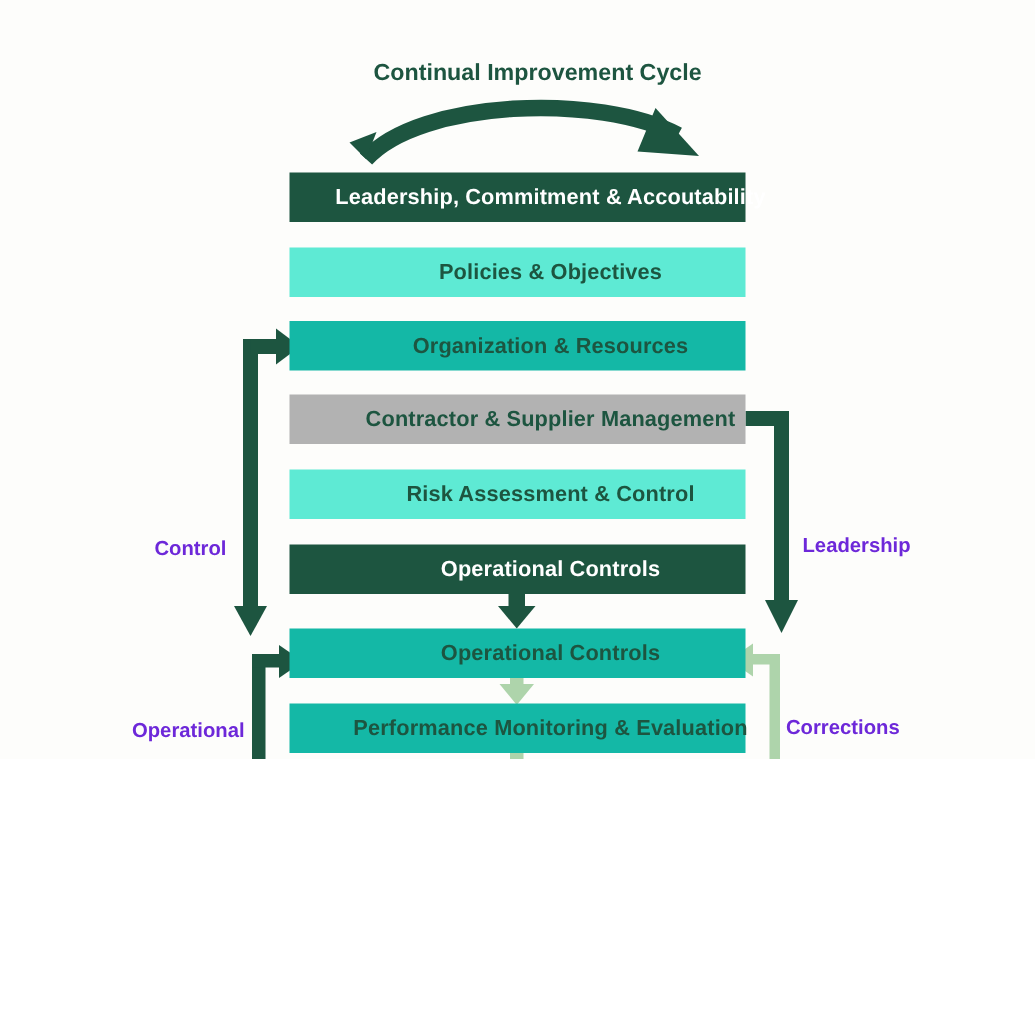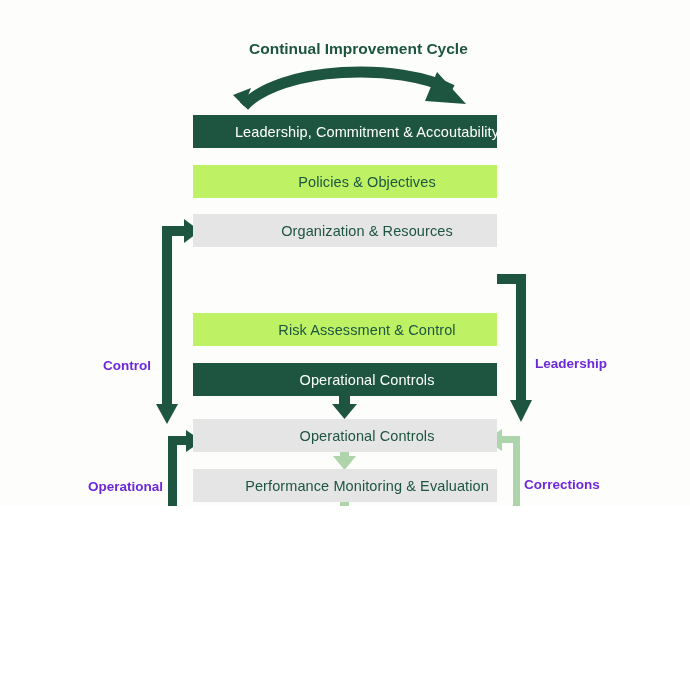--- a/index.html
+++ b/index.html
@@ -28,28 +28,28 @@
     left: 193px;
     width: 304px;
     height: 33px;
     display: flex;
     align-items: center;
     justify-content: center;
     box-sizing: border-box;
   }
   .layer-label {
     font-size: 14.5px;
-    font-weight: normal;
+    font-weight: bold;
     letter-spacing: 0.1px;
     white-space: nowrap;
     margin-left: 44px;
   }
   .fill-dark  { background: #1d5540; }
-  .fill-mid   { background: #bef264; }
-  .fill-light { background: #e5e5e5; }
+  .fill-mid   { background: #5eead4; }
+  .fill-light { background: #14b8a6; }
   .fill-gray  { background: #b2b2b2; }
   .text-on-dark  { color: #ffffff; }
   .text-on-light { color: #1d5540; }
 
   .side-label {
     position: absolute;
     font-size: 13.5px;
     font-weight: bold;
     color: #6d28d9;
     white-space: nowrap;
@@ -134,20 +134,23 @@
   </div>
 
   <div class="layer-box fill-mid" style="top:165px;">
     <span class="layer-label text-on-light">Policies &amp; Objectives</span>
   </div>
 
   <div class="layer-box fill-light" style="top:214px;">
     <span class="layer-label text-on-light">Organization &amp; Resources</span>
   </div>
 
+  <div class="layer-box fill-gray" style="top:263px;">
+    <span class="layer-label text-on-light">Contractor &amp; Supplier Management</span>
+  </div>
 
   <div class="layer-box fill-mid" style="top:313px;">
     <span class="layer-label text-on-light">Risk Assessment &amp; Control</span>
   </div>
 
   <div class="layer-box fill-dark" style="top:363px;">
     <span class="layer-label text-on-dark">Operational Controls</span>
   </div>
 
   <div class="layer-box fill-light" style="top:419px;">

